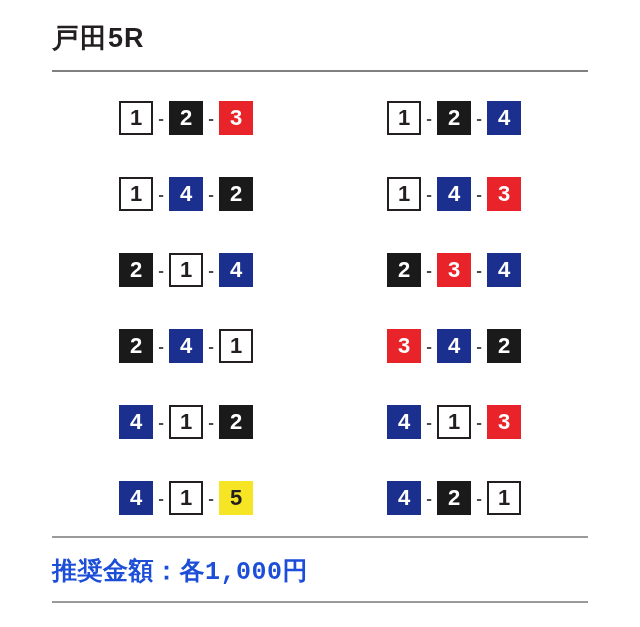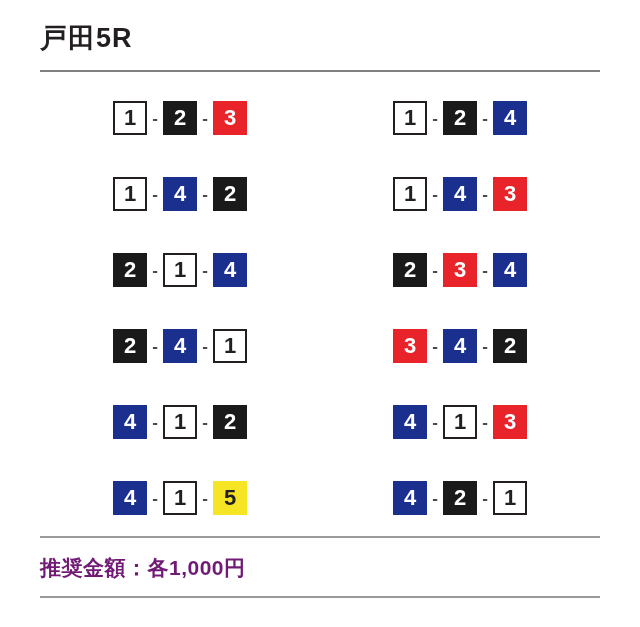--- a/index.html
+++ b/index.html
@@ -12,21 +12,21 @@
     height: 627px;
     font-family: "Liberation Sans", sans-serif;
     color: #231f20;
     overflow: hidden;
   }
   .page {
     position: relative;
     width: 640px;
     height: 627px;
     box-sizing: border-box;
-    padding: 0 40px;
+    padding: 0 52px;
   }
   
   .header {
     display: flex;
     align-items: baseline;
     gap: 14px;
     padding-top: 20px;
     padding-bottom: 14px;
   }
   .race-title {
@@ -89,25 +89,26 @@
     font-family: "Liberation Sans", sans-serif;
   }
   .num.c-white { background: #ffffff; color: #231f20; border-color: #231f20; }
   .num.c-black { background: #1a1a1a; color: #ffffff; border-color: #1a1a1a; }
   .num.c-red   { background: #e8232a; color: #ffffff; border-color: #e8232a; }
   .num.c-blue  { background: #1b2f8f; color: #ffffff; border-color: #1b2f8f; }
   .num.c-yellow{ background: #f5e525; color: #231f20; border-color: #f5e525; }
 
   
   .footer-note {
-    font-size: 21px;
+    font-size: 25px;
     font-weight: bold;
     letter-spacing: 0.5px;
     padding: 16px 0 14px 0;
-    color: #701a75;
+    color: #1d4ed8;
+    font-family: Liberation Mono, monospace;
   }
   .bottom-pad { height: 34px; }
 </style>
 </head>
 <body>
 
 <div class="page">
 
   <div class="header">
     <span class="race-title">戸田5R</span>

